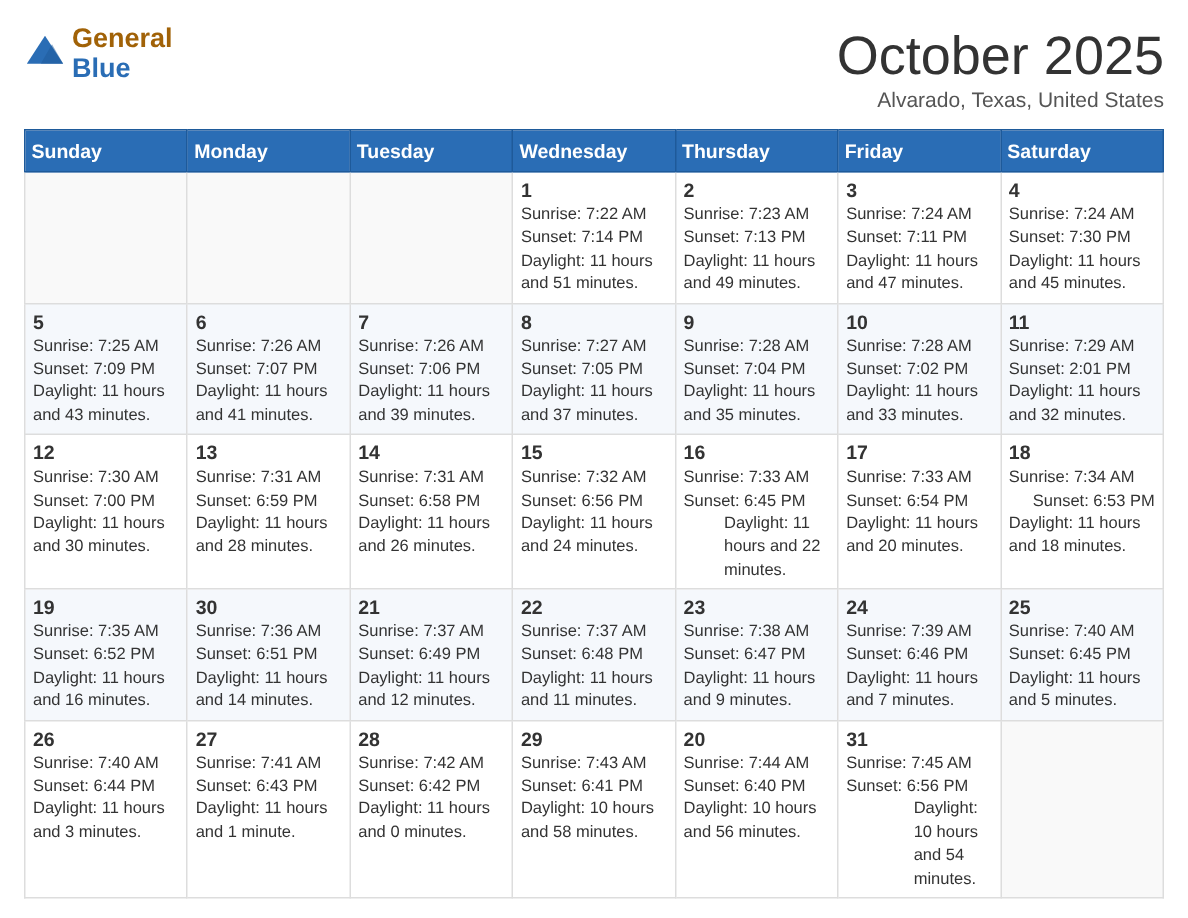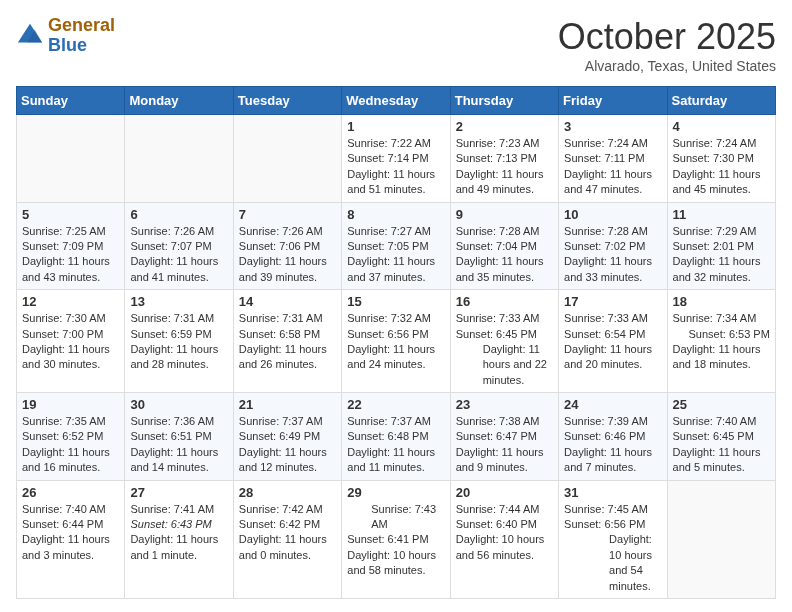--- a/index.html
+++ b/index.html
@@ -342,36 +342,36 @@
           <div class="cell-content">
             <span style="display: block;">Sunrise: 7:40 AM</span>
             <span style="display: block;">Sunset: 6:44 PM</span>
             <span style="display: block;">Daylight: 11 hours and 3 minutes.</span>
           </div>
         </td>
         <td>
           <span class="day-number">27</span>
           <div class="cell-content">
             <span style="display: block;">Sunrise: 7:41 AM</span>
-            <span style="display: block; font-style: italic;">Sunset: 6:43 PM</span>
+            <span style="display: block;">Sunset: 6:43 PM</span>
             <span style="display: block;">Daylight: 11 hours and 1 minute.</span>
           </div>
         </td>
         <td>
           <span class="day-number">28</span>
           <div class="cell-content">
             <span style="display: block;">Sunrise: 7:42 AM</span>
             <span style="display: block;">Sunset: 6:42 PM</span>
             <span style="display: block;">Daylight: 11 hours and 0 minutes.</span>
           </div>
         </td>
         <td>
           <span class="day-number">29</span>
           <div class="cell-content">
-            <span style="display: block; margin-left: 24px;">Sunrise: 7:43 AM</span>
+            <span style="display: block;">Sunrise: 7:43 AM</span>
             <span style="display: block;">Sunset: 6:41 PM</span>
             <span style="display: block;">Daylight: 10 hours and 58 minutes.</span>
           </div>
         </td>
         <td>
           <span class="day-number">20</span>
           <div class="cell-content">
             <span style="display: block;">Sunrise: 7:44 AM</span>
             <span style="display: block;">Sunset: 6:40 PM</span>
             <span style="display: block;">Daylight: 10 hours and 56 minutes.</span>

